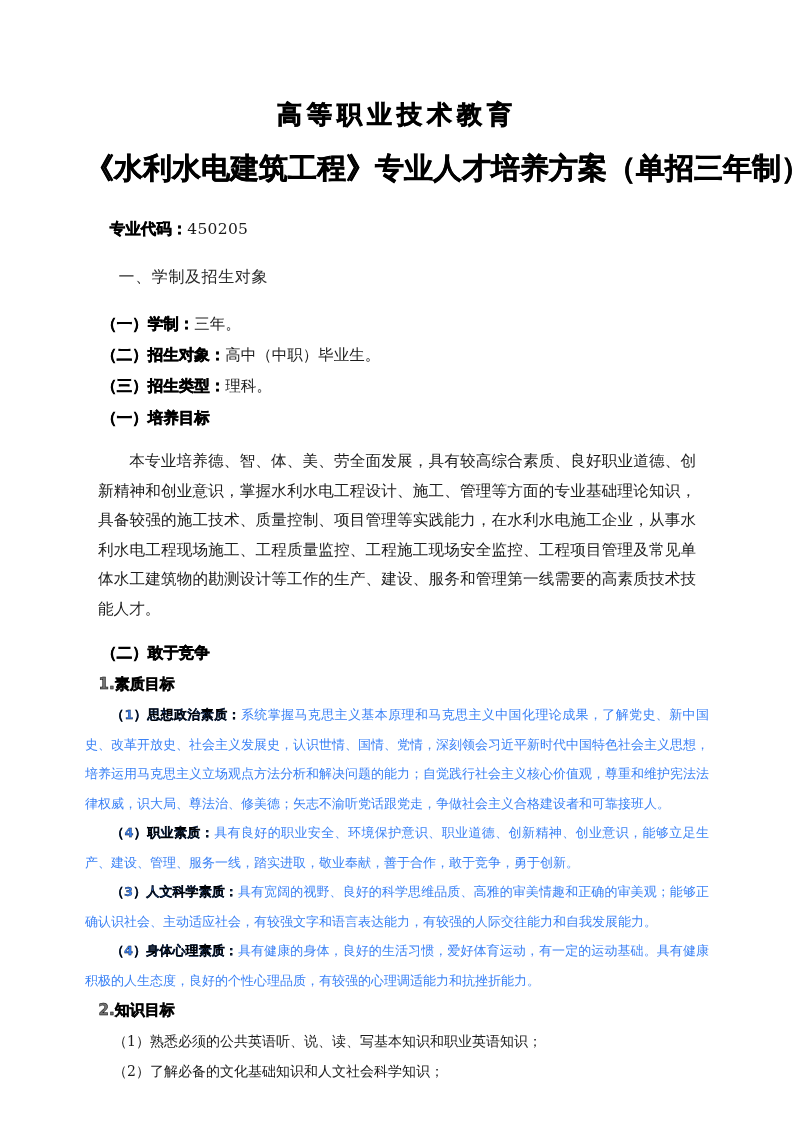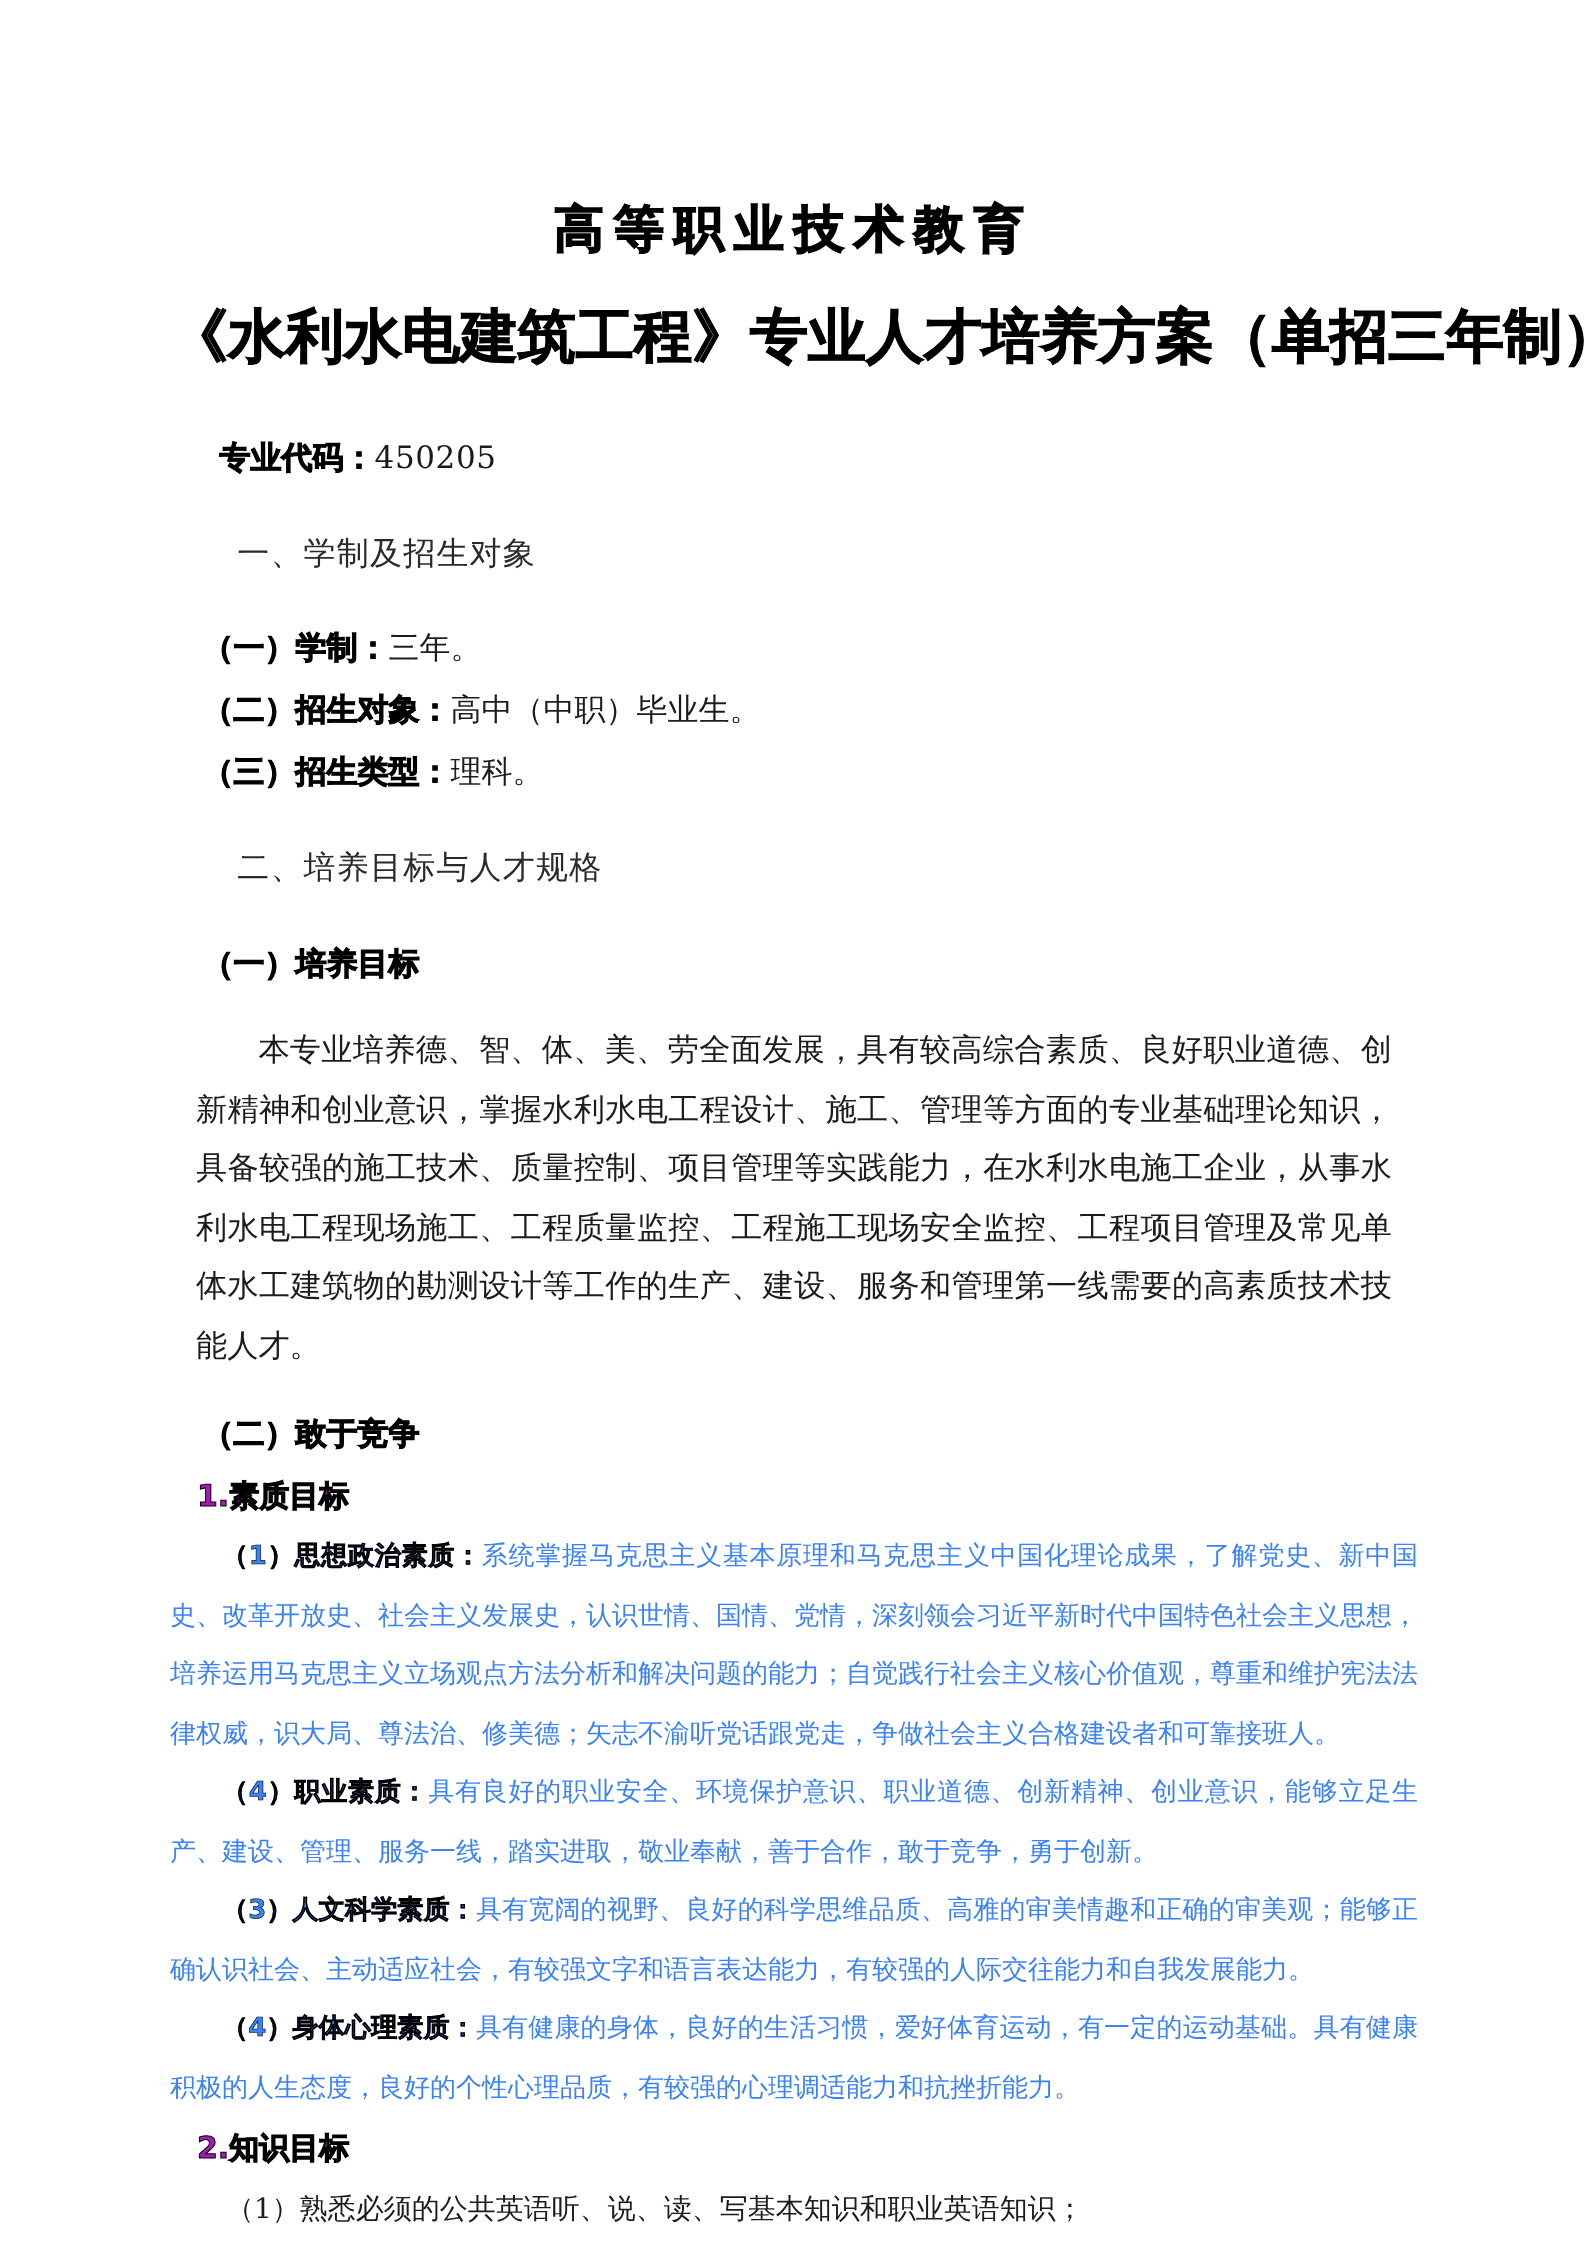--- a/index.html
+++ b/index.html
@@ -75,21 +75,21 @@
     margin: 0;
     text-indent: 1.05em;
     -webkit-text-stroke: 0.5px #000;
   }
   
   .h-level3 {
     font-family: "DejaVu Sans", "Liberation Sans", sans-serif;
     font-size: 15px;
     font-weight: 700;
     line-height: 31px;
-    color: #a21caf;
+    color: #737373;
     margin: 0;
     text-indent: 0.9em;
     -webkit-text-stroke: 0.5px #000;
   }
 
   
   .kv-line {
     font-size: 15.5px;
     line-height: 31px;
     margin: 0;
@@ -179,21 +179,20 @@
     </p>
 
     <p class="kv-line">
       <span class="k">（二）招生对象：</span><span class="v">高中（中职）毕业生。</span>
     </p>
 
     <p class="kv-line">
       <span class="k">（三）招生类型：</span><span class="v">理科。</span>
     </p>
 
-    <h3 class="h-level1">二、培养目标与人才规格</h3>
 
     <h4 class="h-level2">（一）培养目标</h4>
 
     <p class="para">本专业培养德、智、体、美、劳全面发展，具有较高综合素质、良好职业道德、创新精神和创业意识，掌握水利水电工程设计、施工、管理等方面的专业基础理论知识，具备较强的施工技术、质量控制、项目管理等实践能力，在水利水电施工企业，从事水利水电工程现场施工、工程质量监控、工程施工现场安全监控、工程项目管理及常见单体水工建筑物的勘测设计等工作的生产、建设、服务和管理第一线需要的高素质技术技能人才。</p>
 
     <h4 class="h-level2">（二）敢于竞争</h4>
 
     <h5 class="h-level3">1.素质目标</h5>
 
     <p class="para-bold-lead">

